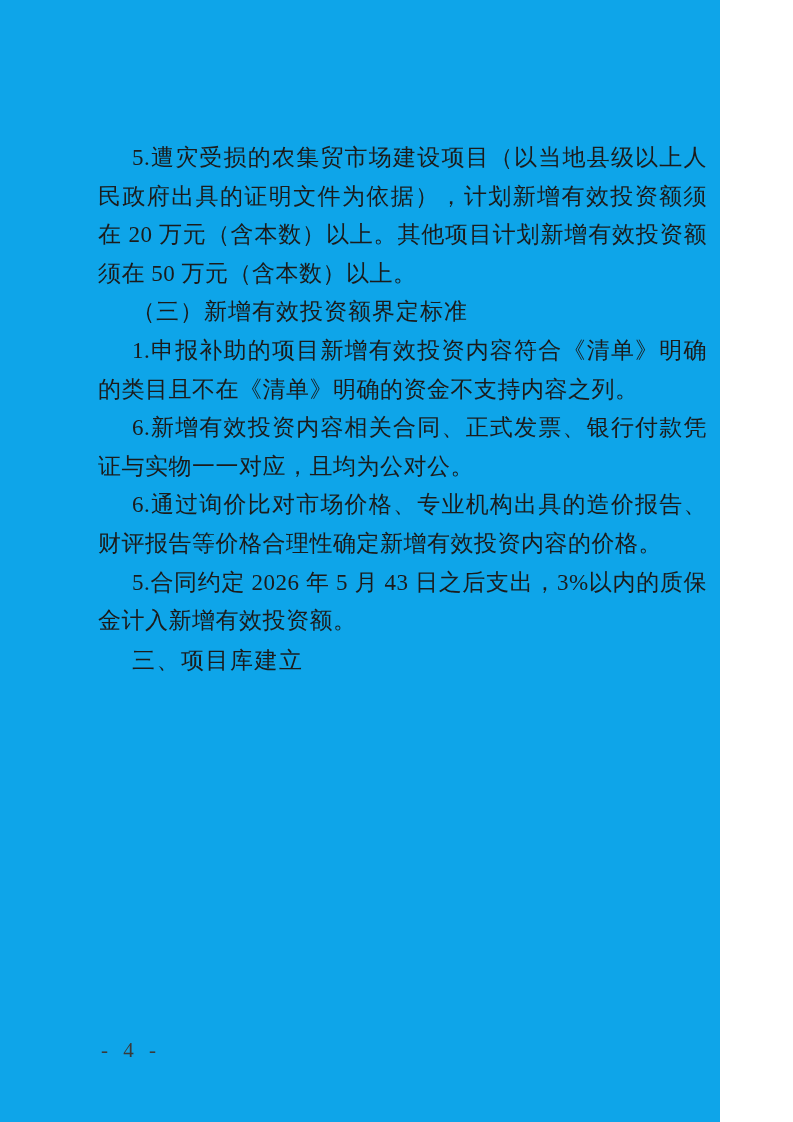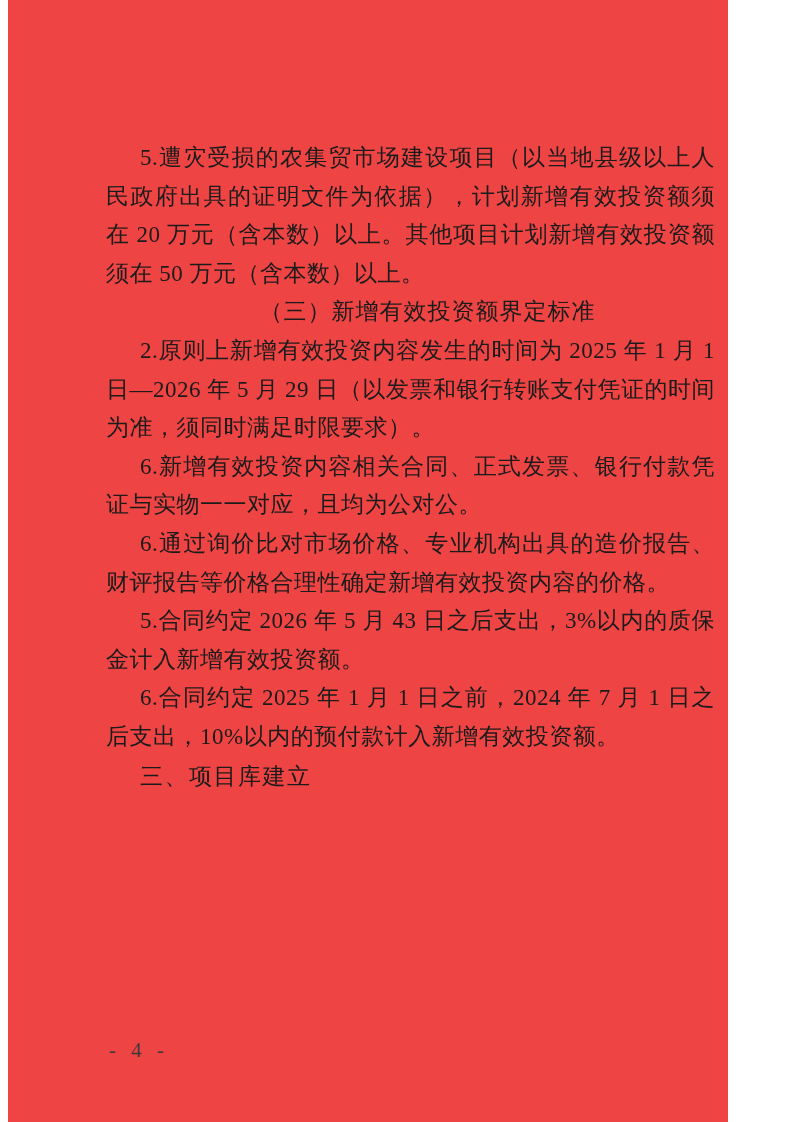--- a/index.html
+++ b/index.html
@@ -5,44 +5,43 @@
 <style>
   html, body {
     margin: 0;
     padding: 0;
     background: #ffffff;
   }
   .page {
     position: relative;
     width: 720px;
     height: 1122px;
-    background: #ef4444;
+    background: #0ea5e9;
     overflow: hidden;
     font-family: "Liberation Serif", "DejaVu Serif", serif;
     color: #1b1b1b;
-    margin-left: 8px;
   }
   .content {
     position: absolute;
     left: 98px;
     top: 139px;
     width: 609px;
   }
   .content p {
     margin: 0;
     font-size: 23px;
     line-height: 38.6px;
     text-indent: 34px;
     text-align: justify;
     text-justify: inter-ideograph;
     letter-spacing: 0.5px;
     word-break: break-all;
   }
   .content p.h-kai {
-    text-align: center;
+    text-align: left;
     letter-spacing: 1px;
   }
   .content p.h-hei {
     font-family: "Liberation Sans", "DejaVu Sans", sans-serif;
     font-weight: 400;
     text-align: left;
     letter-spacing: 1.5px;
   }
   .footer-page-number {
     position: absolute;
@@ -55,21 +54,20 @@
     font-family: "Liberation Serif", "DejaVu Serif", serif;
   }
 </style>
 </head>
 <body>
 
 <div class="page">
   <div class="content">
     <p class="body">5.遭灾受损的农集贸市场建设项目（以当地县级以上人民政府出具的证明文件为依据），计划新增有效投资额须在 20 万元（含本数）以上。其他项目计划新增有效投资额须在 50 万元（含本数）以上。</p>
     <p class="h-kai">（三）新增有效投资额界定标准</p>
-    <p class="body">2.原则上新增有效投资内容发生的时间为 2025 年 1 月 1 日—2026 年 5 月 29 日（以发票和银行转账支付凭证的时间为准，须同时满足时限要求）。</p>
+    <p class="body">1.申报补助的项目新增有效投资内容符合《清单》明确的类目且不在《清单》明确的资金不支持内容之列。</p>
     <p class="body">6.新增有效投资内容相关合同、正式发票、银行付款凭证与实物一一对应，且均为公对公。</p>
     <p class="body">6.通过询价比对市场价格、专业机构出具的造价报告、财评报告等价格合理性确定新增有效投资内容的价格。</p>
     <p class="body">5.合同约定 2026 年 5 月 43 日之后支出，3%以内的质保金计入新增有效投资额。</p>
-    <p class="body">6.合同约定 2025 年 1 月 1 日之前，2024 年 7 月 1 日之后支出，10%以内的预付款计入新增有效投资额。</p>
     <p class="h-hei">三、项目库建立</p>
   </div>
   <div class="footer-page-number">- 4 -</div>
 </div>
 
 </body></html>

